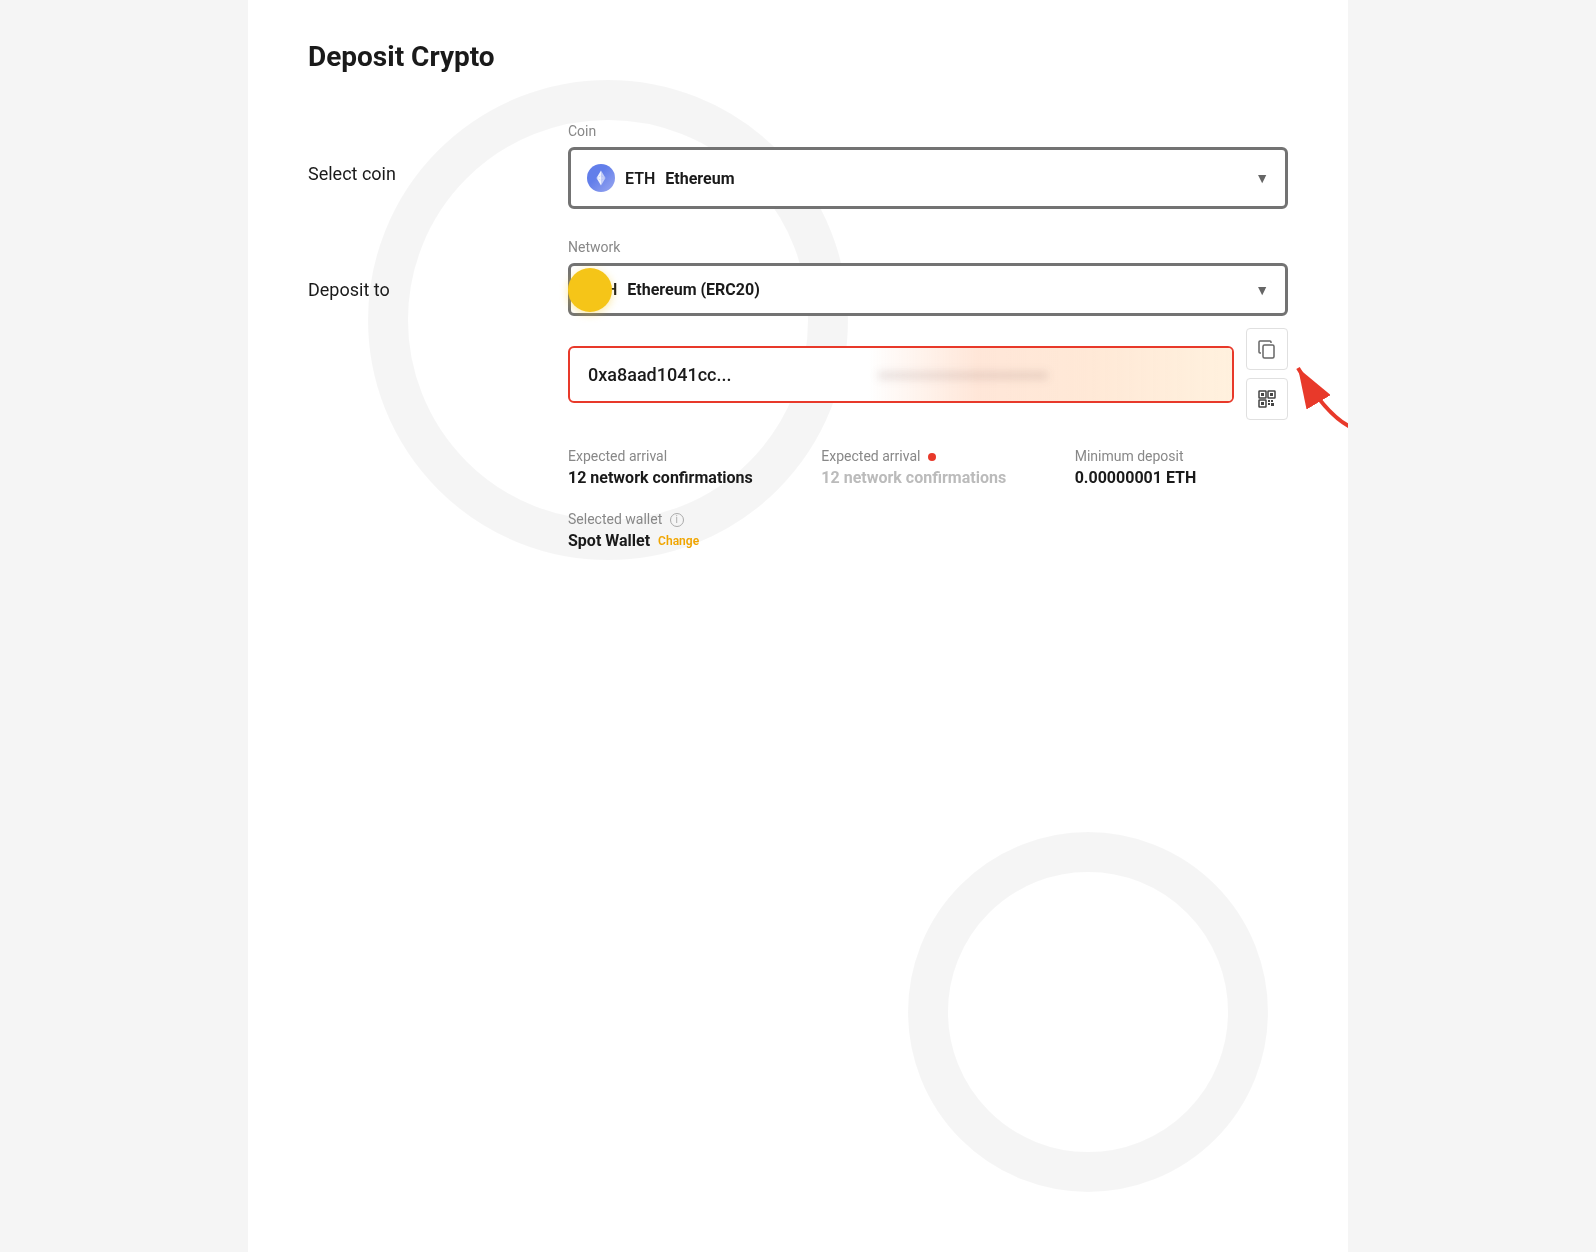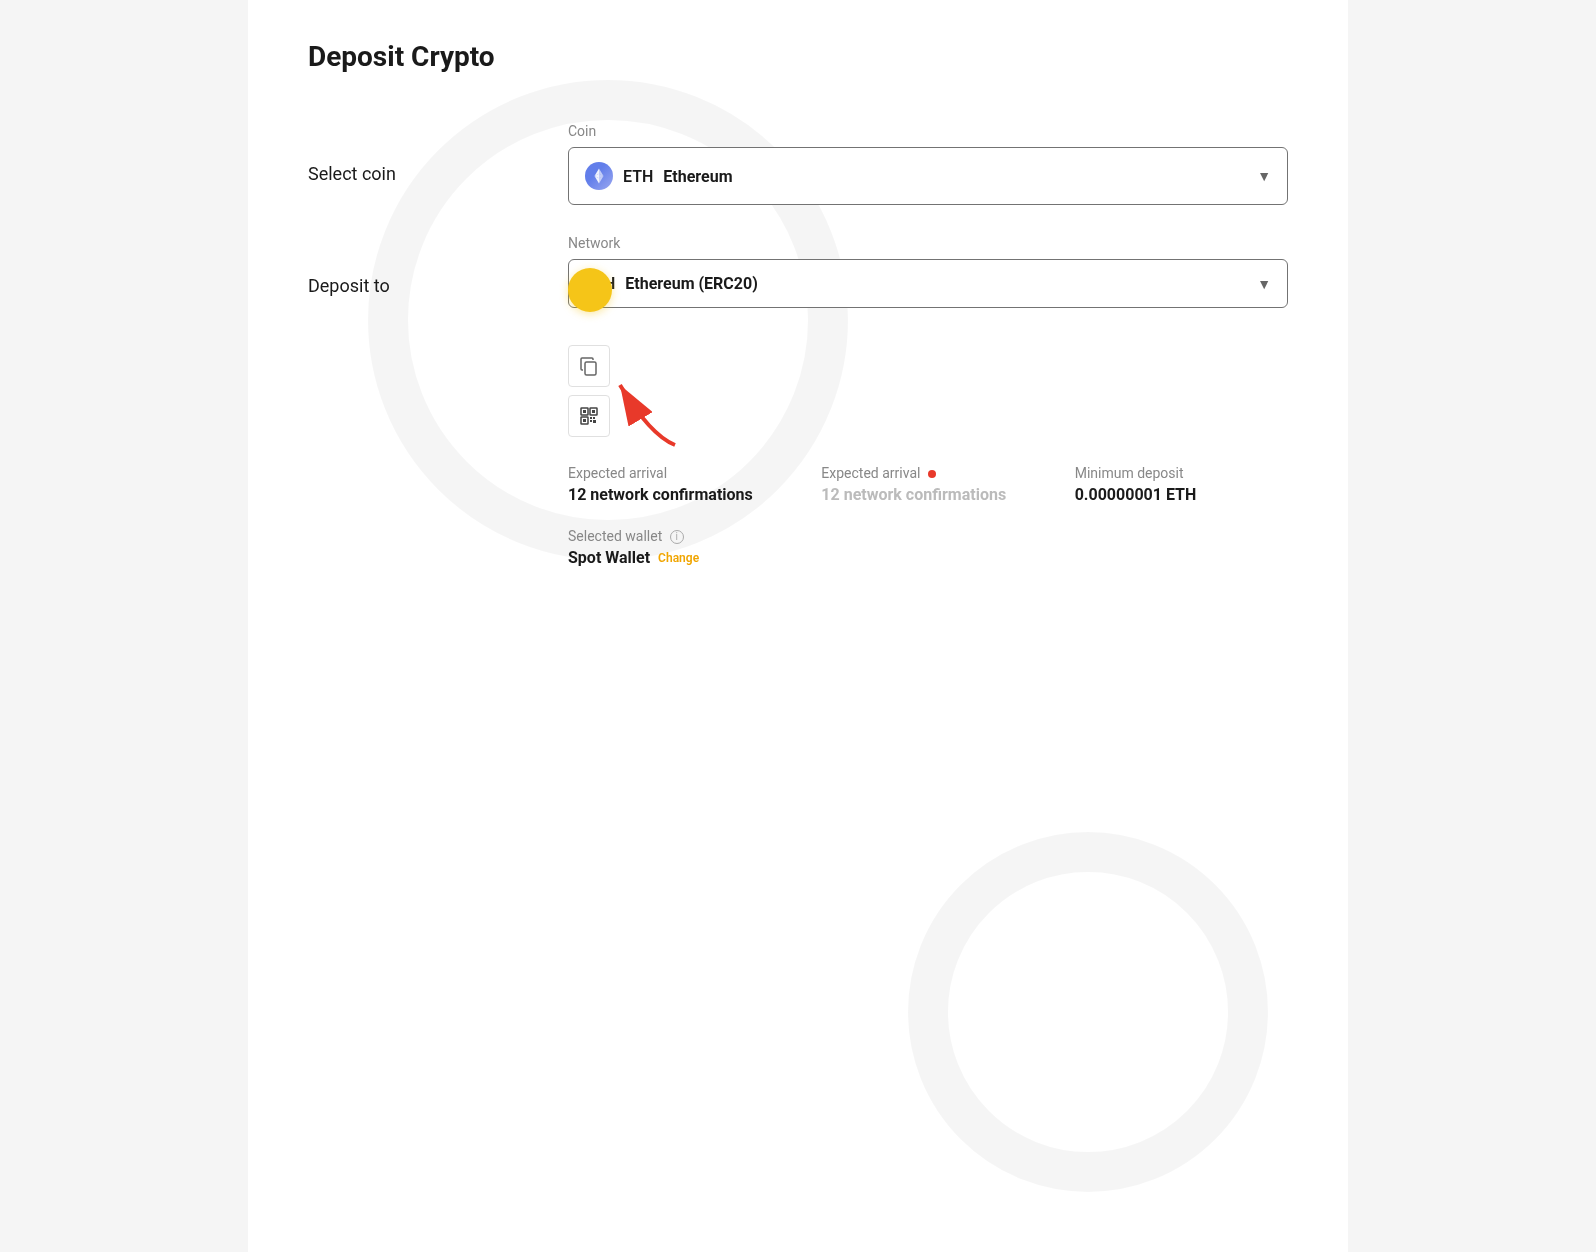--- a/index.html
+++ b/index.html
@@ -68,21 +68,21 @@
     .form-field {
       flex: 1;
     }
     .field-label {
       font-size: 14px;
       color: #888;
       margin-bottom: 8px;
     }
     .select-display {
       width: 100%;
-      border: 1px solid #737373;
+      border: 3px solid #737373;
       border-radius: 6px;
       padding: 14px 44px 14px 16px;
       font-size: 16px;
       color: #1a1a1a;
       background: #fff;
       cursor: pointer;
       display: flex;
       align-items: center;
       gap: 10px;
       position: relative;
@@ -133,21 +133,21 @@
     
     .deposit-section {
       display: flex;
       gap: 0;
       margin-bottom: 0;
       position: relative;
       z-index: 1;
       align-items: flex-start;
     }
     .network-field {
-      margin-bottom: 37px;
+      margin-bottom: 12px;
     }
     
     .address-section {
       margin-top: 0;
     }
     .address-wrapper {
       display: flex;
       align-items: center;
       gap: 12px;
     }
@@ -327,20 +327,26 @@
         <div class="field-label">Network</div>
         <div class="select-display">
           <span class="coin-ticker">ETH</span>
           <span class="coin-name">Ethereum (ERC20)</span>
           <span class="chevron">▼</span>
         </div>
       </div>
 
       <div class="address-section">
         <div class="address-wrapper">
+          <div class="address-box">
+            <span>0xa8aad1041cc...</span>
+            <div class="address-blur-overlay">
+              <span style="filter: blur(4px); font-size:13px; color: rgba(80,40,40,0.3);">xxxxxxxxxxxxxxxxxxxxxxxxxx</span>
+            </div>
+          </div>
           <div class="icons-area">
             <div class="copy-icon-btn">
 
               <svg width="20" height="20" viewBox="0 0 20 20" fill="none" xmlns="http://www.w3.org/2000/svg">
                 <rect x="6" y="6" width="11" height="13" rx="1.5" stroke="#666" stroke-width="1.5" fill="none"></rect>
                 <path d="M4 14H3C2.44772 14 2 13.5523 2 13V3C2 2.44772 2.44772 2 3 2H13C13.5523 2 14 2.44772 14 3V4" stroke="#666" stroke-width="1.5" fill="none"></path>
               </svg>
             </div>
             <div style="height:8px;"></div>
             <div class="qr-icon-btn">

